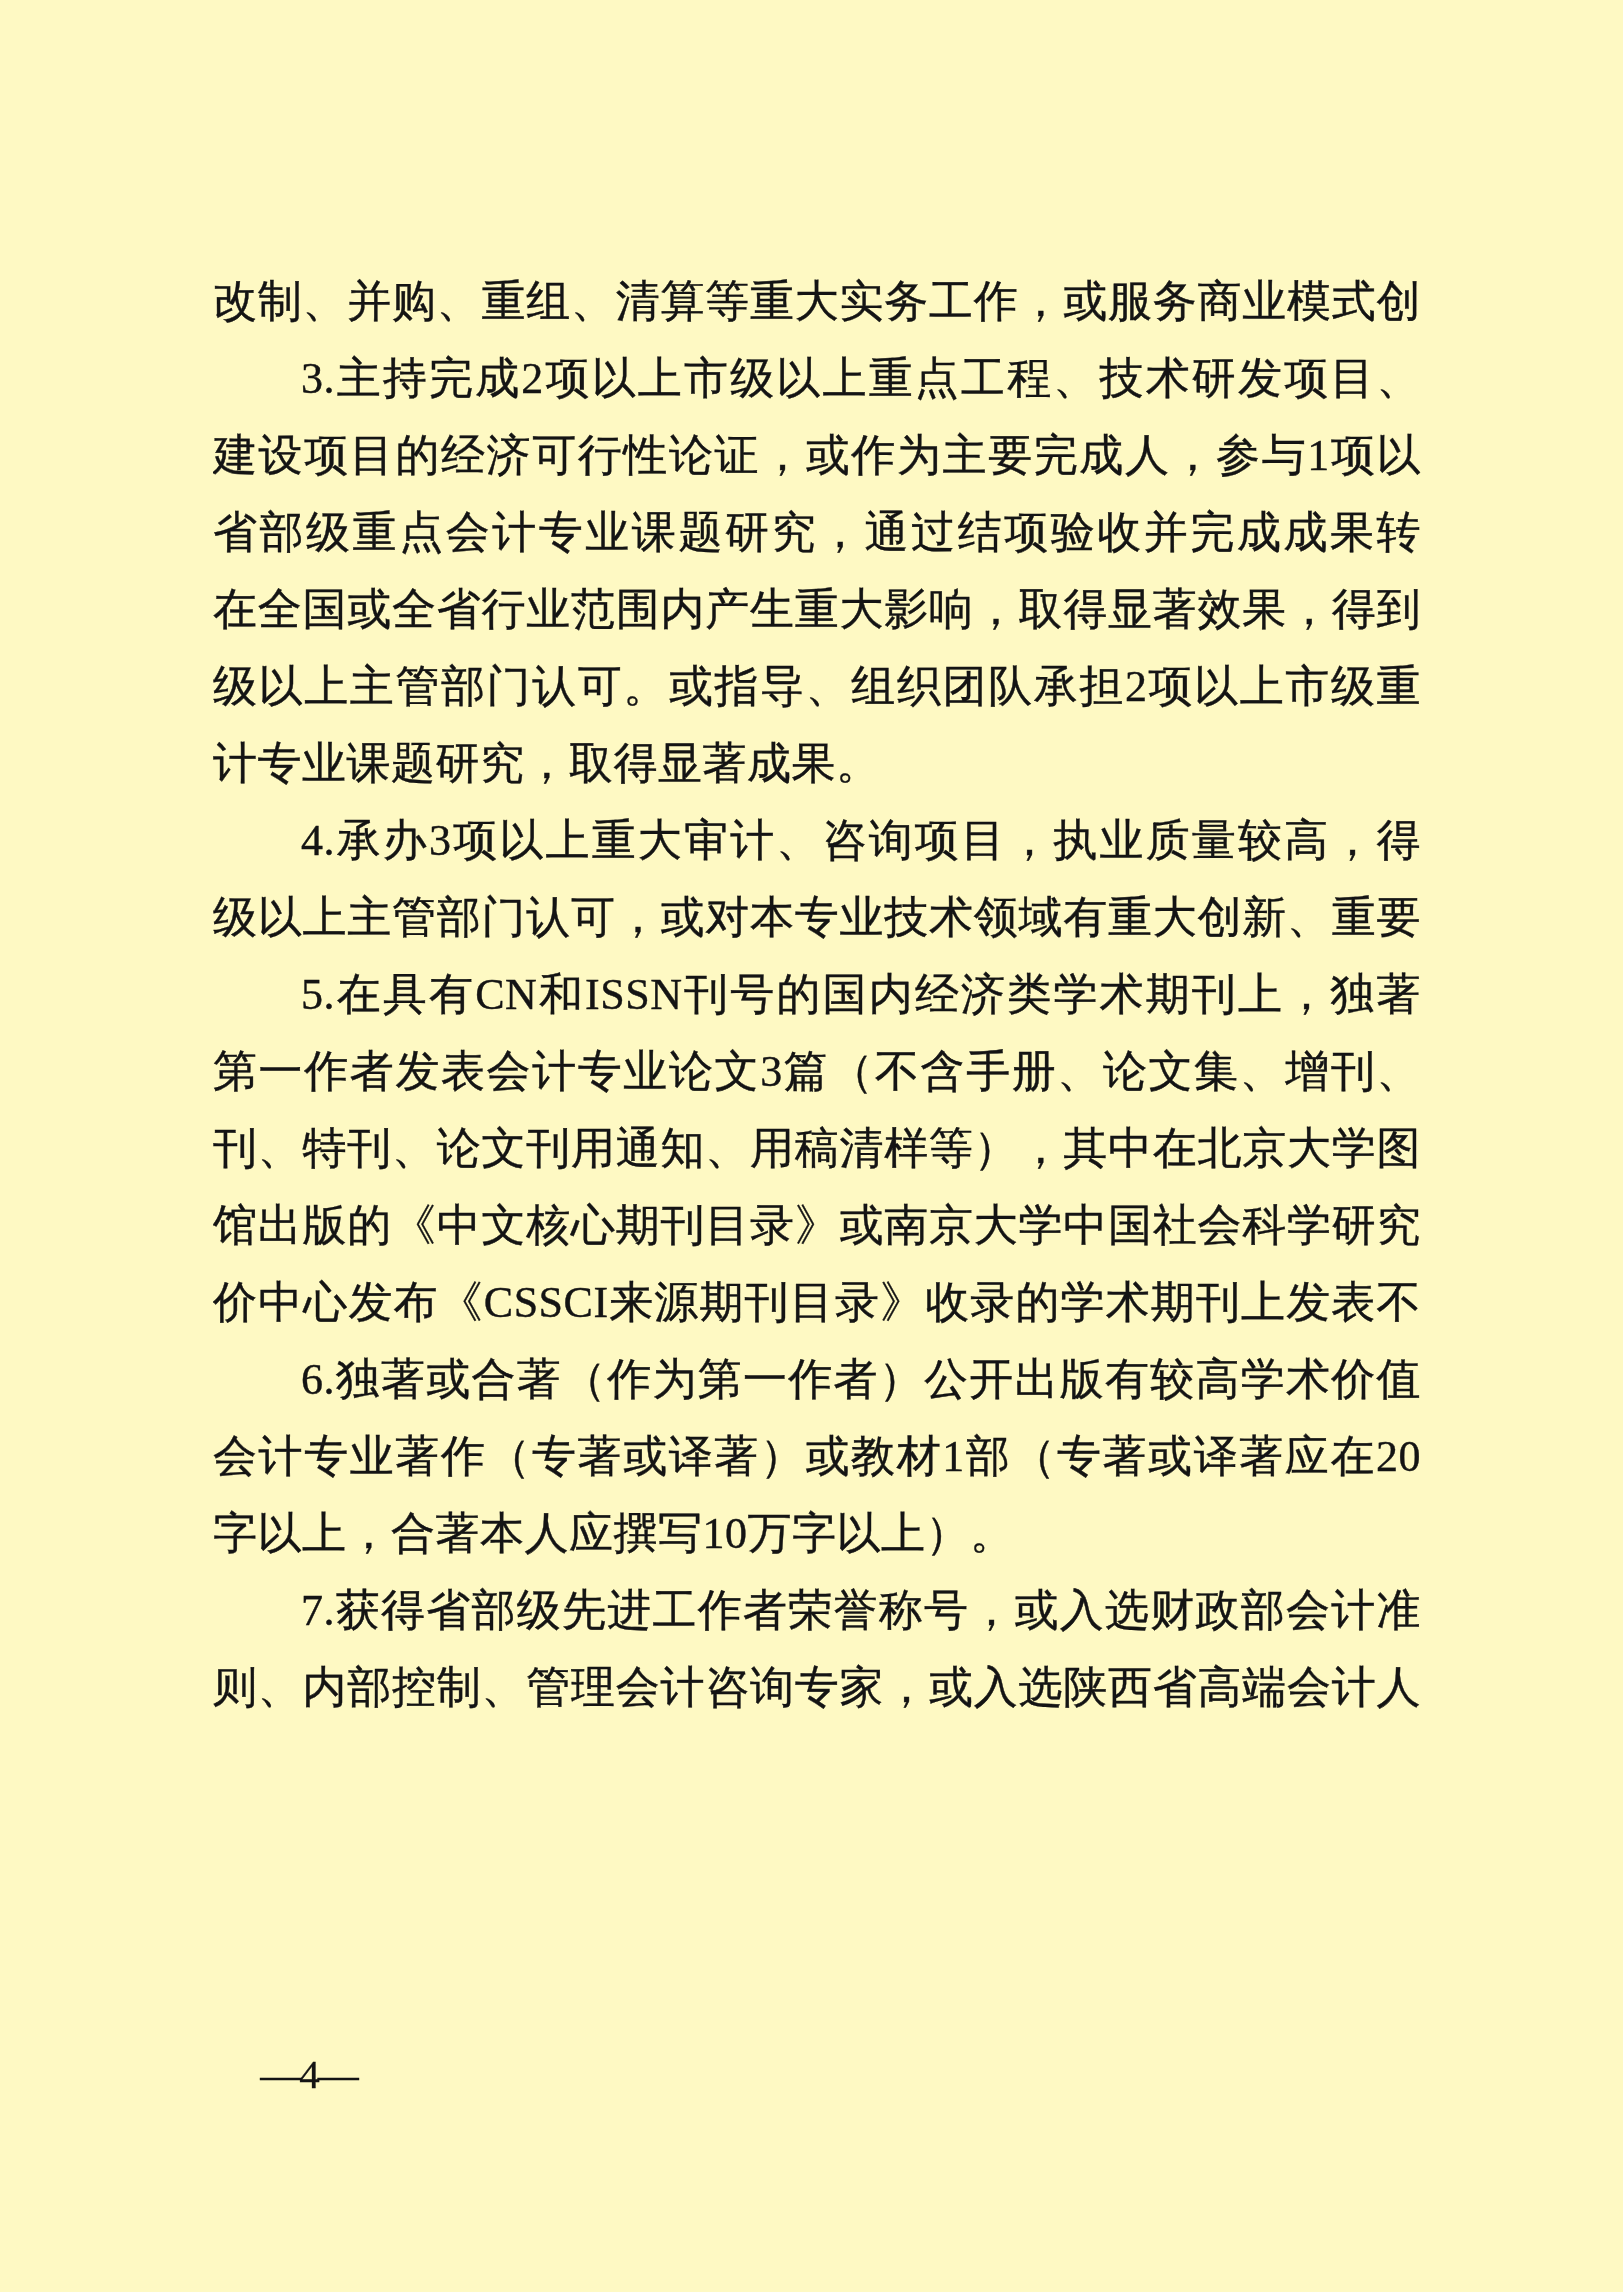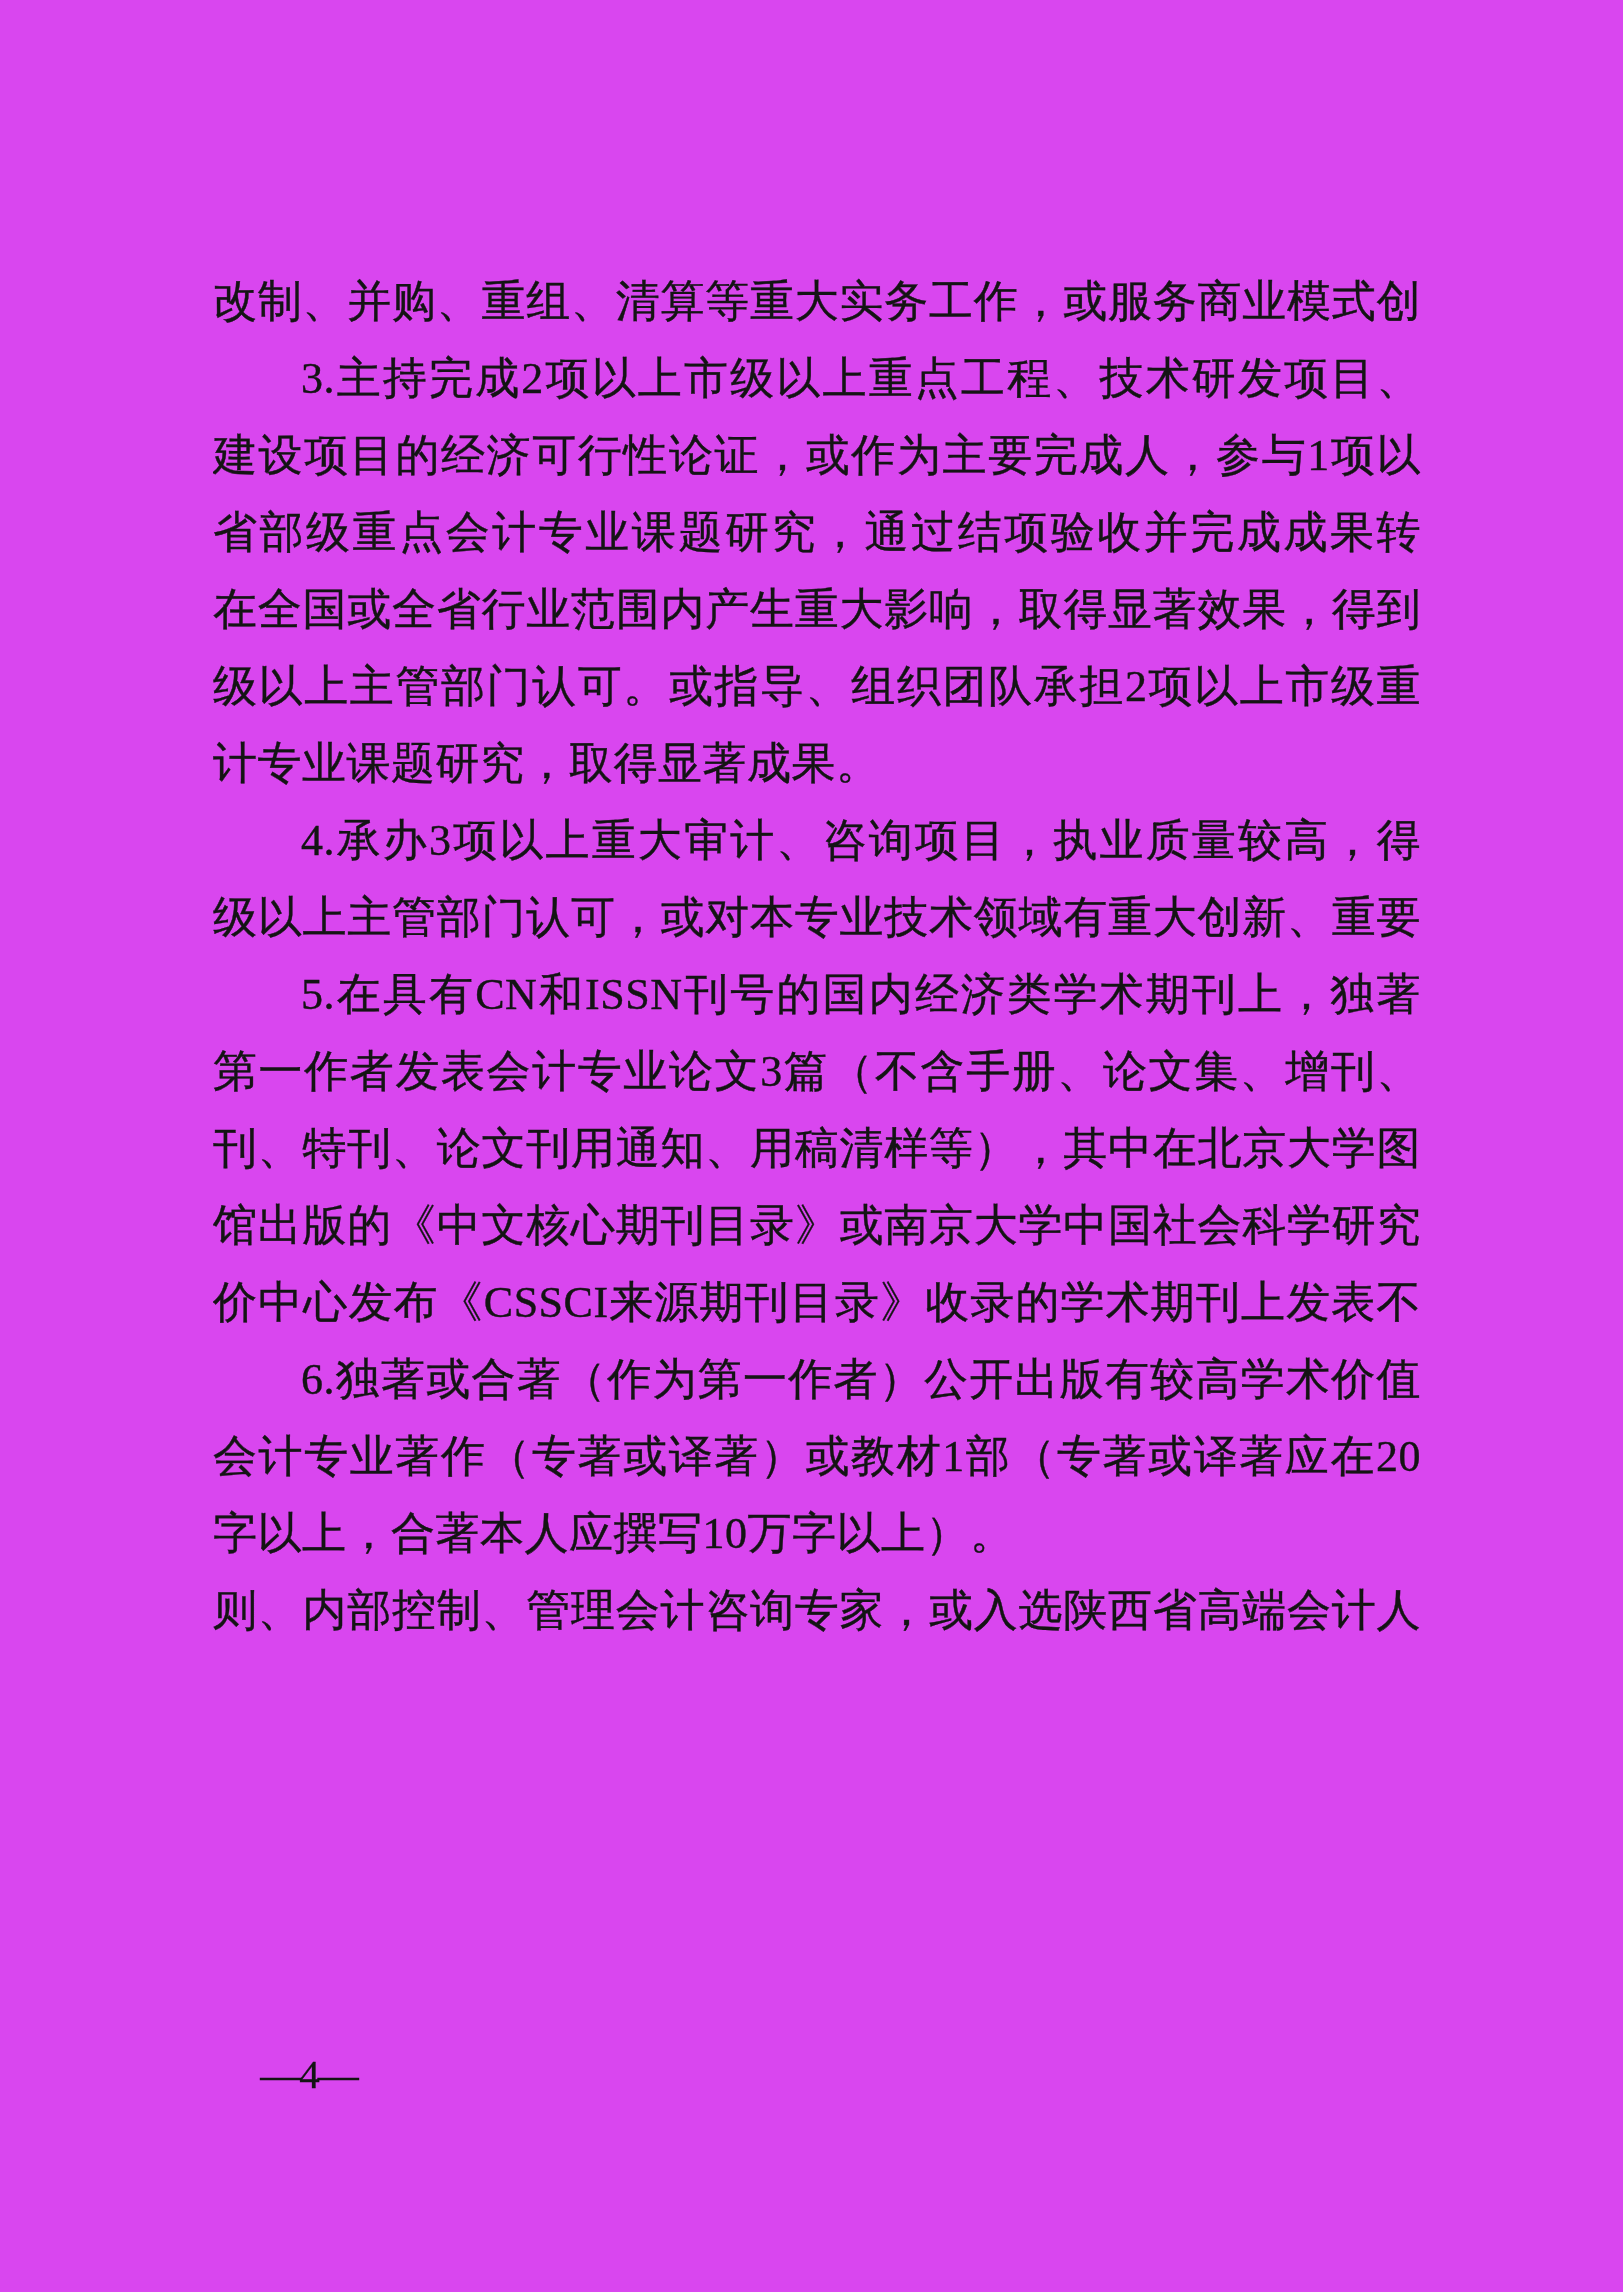--- a/index.html
+++ b/index.html
@@ -4,21 +4,21 @@
 <style>
   html, body {
     margin: 0;
     padding: 0;
     background: #e8e8e8;
   }
   .page {
     position: relative;
     width: 1623px;
     height: 2293px;
-    background: #d946ef;
+    background: #fef9c3;
     overflow: hidden;
     font-family: "Liberation Serif", "DejaVu Serif", serif;
     color: #141414;
   }
   .body-text {
     position: absolute;
     left: 213px;
     top: 263px;
     width: 1208px;
   }
@@ -71,17 +71,18 @@
       <div class="line indent">4.承办3项以上重大审计、咨询项目，执业质量较高，得到市</div>
       <div class="line">级以上主管部门认可，或对本专业技术领域有重大创新、重要贡</div>
       <div class="line indent">5.在具有CN和ISSN刊号的国内经济类学术期刊上，独著或以</div>
       <div class="line">第一作者发表会计专业论文3篇（不含手册、论文集、增刊、专</div>
       <div class="line">刊、特刊、论文刊用通知、用稿清样等），其中在北京大学图书</div>
       <div class="line">馆出版的《中文核心期刊目录》或南京大学中国社会科学研究评</div>
       <div class="line">价中心发布《CSSCI来源期刊目录》收录的学术期刊上发表不少于</div>
       <div class="line indent">6.独著或合著（作为第一作者）公开出版有较高学术价值的</div>
       <div class="line">会计专业著作（专著或译著）或教材1部（专著或译著应在20万</div>
       <div class="line para-end">字以上，合著本人应撰写10万字以上）。</div>
+      <div class="line indent">7.获得省部级先进工作者荣誉称号，或入选财政部会计准</div>
       <div class="line">则、内部控制、管理会计咨询专家，或入选陕西省高端会计人才</div>
     </div>
   <div class="page-number">—4—</div>
 </div>
 
 
 </body></html>

